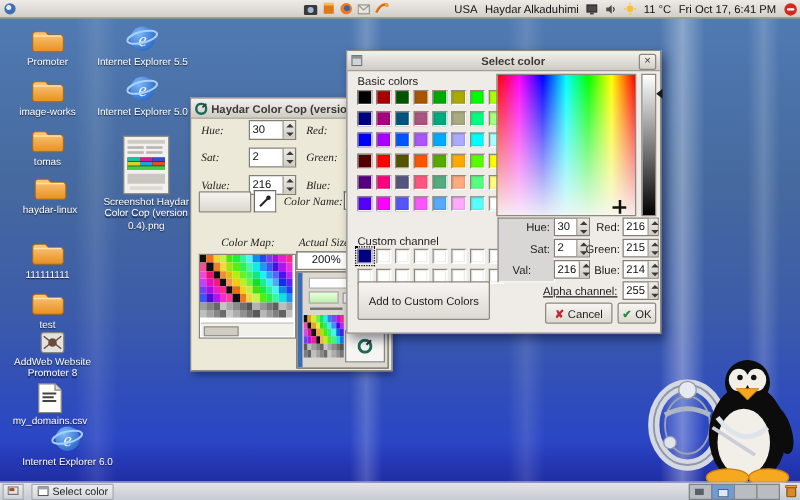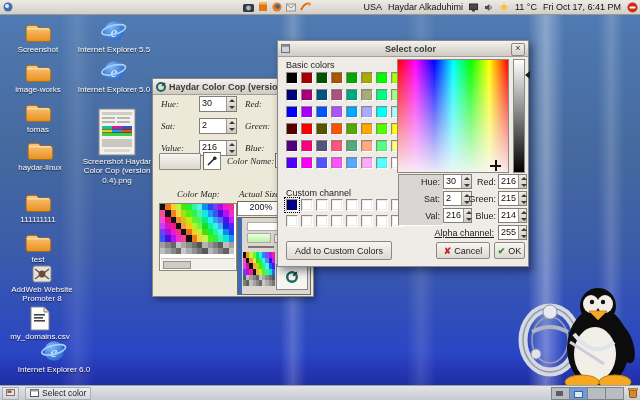--- a/index.html
+++ b/index.html
@@ -169,21 +169,21 @@
             <defs>
               <linearGradient id="fg" x1="0" y1="0" x2="0" y2="1">
                 <stop offset="0" stop-color="#fcc87e"></stop>
                 <stop offset="1" stop-color="#e8901e"></stop>
               </linearGradient>
             </defs>
             <path d="M2 7 q0-3 3-3 h9 l3 3 h11 q3 0 3 3 v10 q0 3-3 3 H5 q-3 0-3-3 z" fill="url(#fg)" stroke="#a8690f"></path>
             <path d="M3 8 h26" stroke="#ffe2b0" stroke-width="1.4"></path>
           </svg>
         </div>
-        <div class="dlabel">Screenshot</div>
+        <div class="dlabel">Promoter</div>
       </div>
       <div class="dicon di-2">
         <div class="dglyph">
           <svg width="26" height="26" viewBox="0 0 32 32">
             <defs>
               <radialGradient id="ieg" cx="0.35" cy="0.3" r="0.9">
                 <stop offset="0" stop-color="#7db8f8"></stop>
                 <stop offset="1" stop-color="#1c5cc0"></stop>
               </radialGradient>
             </defs>
@@ -686,21 +686,21 @@
         <div class="swatch" style="background: rgb(255, 255, 255);"></div>
         <div class="swatch" style="background: rgb(255, 255, 255);"></div>
         <div class="swatch" style="background: rgb(255, 255, 255);"></div>
         <div class="swatch" style="background: rgb(255, 255, 255);"></div>
         <div class="swatch" style="background: rgb(255, 255, 255);"></div>
         <div class="swatch" style="background: rgb(255, 255, 255);"></div>
         <div class="swatch" style="background: rgb(255, 255, 255);"></div>
         <div class="swatch" style="background: rgb(255, 255, 255);"></div>
         <div class="swatch" style="background: rgb(255, 255, 255);"></div>
       </div>
-    <button class="addbtn" style="left:8px;top:200px;width:106px;height:19px;">
+    <button class="addbtn" style="left:8px;top:184px;width:106px;height:31px;">
         <span>Add to Custom Colors</span>
       </button>
 
     <div class="prevswatch" id="prevswatch" style="background: rgb(216, 215, 214);"></div>
 
     <span class="lab" style="left:132px;top:136px;width:30px;text-align:right;">Hue:</span>
     <div class="spin" style="left:165px;top:133px;width:27px;height:13px;">
         <span class="sv">30</span>
         <span class="sb">
           <span class="su"></span>
@@ -726,21 +726,21 @@
       </div>
     <span class="lab" style="left:188px;top:153px;width:30px;text-align:right;">Green:</span>
     <div class="spin" style="left:220px;top:150px;width:27px;height:13px;">
         <span class="sv">215</span>
         <span class="sb">
           <span class="su"></span>
           <span class="sd"></span>
         </span>
       </div>
 
-    <span class="lab" style="left:132px;top:170px;width:30px;text-align:right;">Val:</span>
+    <span class="lab" style="left:132px;top:170px;width:30px;text-align:left;">Val:</span>
     <div class="spin" style="left:165px;top:167px;width:27px;height:13px;">
         <span class="sv">216</span>
         <span class="sb">
           <span class="su"></span>
           <span class="sd"></span>
         </span>
       </div>
     <span class="lab" style="left:194px;top:170px;width:24px;text-align:right;">Blue:</span>
     <div class="spin" style="left:220px;top:167px;width:27px;height:13px;">
         <span class="sv">214</span>

